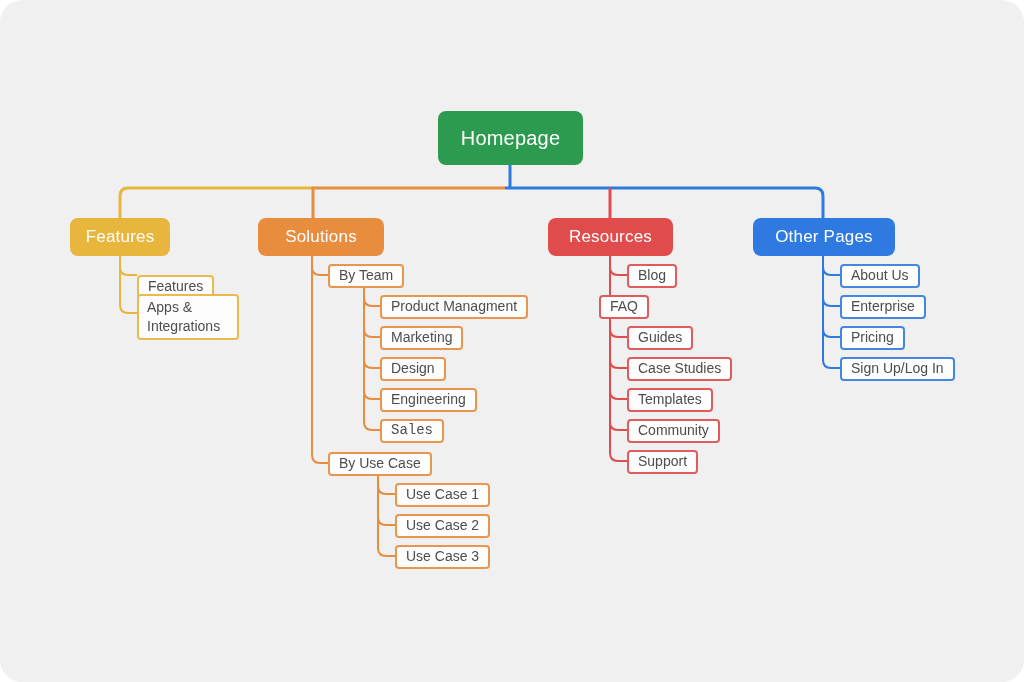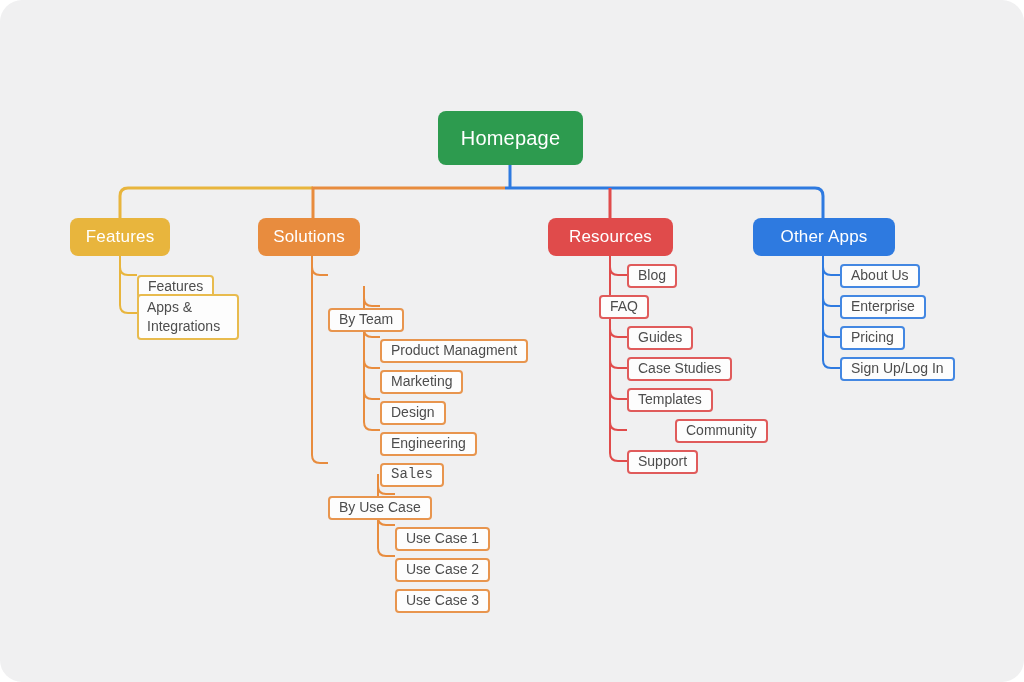--- a/index.html
+++ b/index.html
@@ -40,37 +40,37 @@
     border-radius: 8px;
     font-size: 17px;
     letter-spacing: 0.2px;
   }
   .head.root {
     left: 438px; top: 111px; width: 145px; height: 54px;
     line-height: 54px; font-size: 20px;
     background: #2d9b4f;
   }
   .head.product    { left: 70px;  top: 218px; width: 100px; height: 38px; line-height: 38px; background: #e8b53d; }
-  .head.solutions  { left: 258px; top: 218px; width: 102px; height: 38px; line-height: 38px; background: #e88c3e; }
+  .head.solutions  { left: 258px; top: 218px; width: 126px; height: 38px; line-height: 38px; background: #e88c3e; }
   .head.resources  { left: 548px; top: 218px; width: 125px; height: 38px; line-height: 38px; background: #e04b4b; }
   .head.otherpages { left: 753px; top: 218px; width: 142px; height: 38px; line-height: 38px; background: #2e7ae0; }
 
   .node {
     position: absolute;
     background: #fdfdfd;
     border: 2px solid #999;
     border-radius: 4px;
     padding: 0 9px 1px 9px;
     font-size: 14px;
     line-height: 19px;
     color: #4d4d4d;
     white-space: nowrap;
   }
   .node.b-yellow { border-color: #e8bb4e; }
-  .node.b-orange { border-color: #e8954e; margin-top: 44px; }
+  .node.b-orange { border-color: #e8954e; }
   .node.b-red    { border-color: #e05b5b; }
   .node.b-blue   { border-color: #4387e2; }
   .node.wrap { white-space: normal; width: 82px; padding: 2px 8px; }
 
   
   .p-features   { left: 137px; top: 264px; margin-top: 11px; }
   .p-apps       { left: 137px; top: 294px; }
   .p-byteam     { left: 328px; top: 264px; }
   .p-prodmgmt   { left: 380px; top: 295px; }
   .p-marketing  { left: 380px; top: 326px; }
@@ -79,21 +79,21 @@
   .p-sales      { left: 380px; top: 419px; font-family: Liberation Mono, monospace; }
   .p-byusecase  { left: 328px; top: 452px; }
   .p-usecase1   { left: 395px; top: 483px; }
   .p-usecase2   { left: 395px; top: 514px; }
   .p-usecase3   { left: 395px; top: 545px; }
   .p-blog       { left: 627px; top: 264px; }
   .p-faq        { left: 599px; top: 295px; }
   .p-guides     { left: 627px; top: 326px; }
   .p-casestudies{ left: 627px; top: 357px; }
   .p-templates  { left: 627px; top: 388px; }
-  .p-community  { left: 627px; top: 419px; margin-left: 48px; }
+  .p-community  { left: 627px; top: 419px; }
   .p-support    { left: 627px; top: 450px; }
   .p-aboutus    { left: 840px; top: 264px; }
   .p-enterprise { left: 840px; top: 295px; }
   .p-pricing    { left: 840px; top: 326px; }
   .p-signup     { left: 840px; top: 357px; }
 </style>
 </head>
 <body>
 
 <div class="canvas">
@@ -131,21 +131,21 @@
     <path class="limb c-blue" d="M823 256 V298 Q823 306 831 306 H840"></path>
     <path class="limb c-blue" d="M823 256 V329 Q823 337 831 337 H840"></path>
     <path class="limb c-blue" d="M823 256 V360 Q823 368 831 368 H840"></path>
   </svg>
 
   <div class="head root">Homepage</div>
 
   <div class="head product">Features</div>
   <div class="head solutions">Solutions</div>
   <div class="head resources">Resources</div>
-  <div class="head otherpages">Other Apps</div>
+  <div class="head otherpages">Other Pages</div>
 
   <div class="node b-yellow p-features">Features</div>
   <div class="node b-yellow wrap p-apps">Apps &amp; Integrations</div>
 
   <div class="node b-orange p-byteam">By Team</div>
   <div class="node b-orange p-prodmgmt">Product Managment</div>
   <div class="node b-orange p-marketing">Marketing</div>
   <div class="node b-orange p-design">Design</div>
   <div class="node b-orange p-engineering">Engineering</div>
   <div class="node b-orange p-sales">Sales</div>

